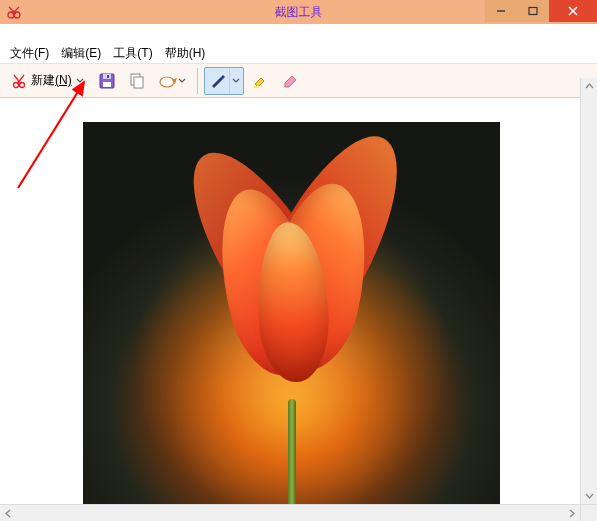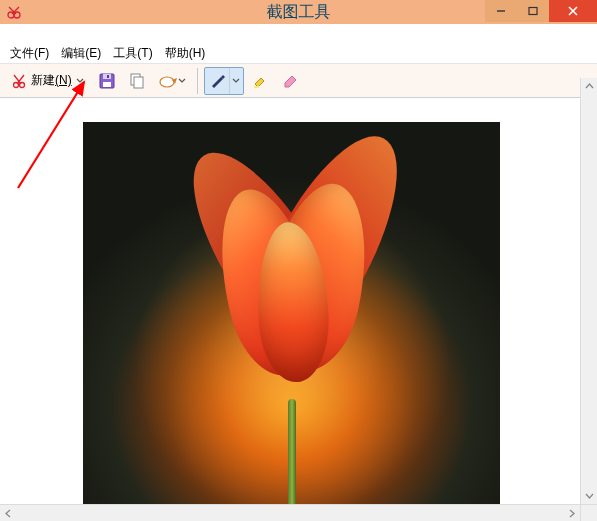--- a/index.html
+++ b/index.html
@@ -1,20 +1,20 @@
 <!DOCTYPE html>
 <html><head>
 <meta charset="utf-8">
 <style>
 * { margin: 0; padding: 0; box-sizing: border-box; }
 body { font-family: "Microsoft YaHei", "SimSun", sans-serif; font-size: 12px; background: #fff; width: 597px; height: 521px; overflow: hidden; position: relative; }
 
 .titlebar { height: 24px; background: #f4b183; display: flex; align-items: center; position: relative; }
 .titlebar-icon { width: 16px; height: 16px; margin-left: 6px; display: inline-flex; align-items: center; justify-content: center; }
-.titlebar-title { position: absolute; left: 50%; transform: translateX(-50%); color: #0c4a6e; font-size: 16px; }
+.titlebar-title { position: absolute; left: 50%; transform: translateX(-50%); color: #6d28d9; font-size: 12px; }
 .titlebar-controls { position: absolute; right: 0; top: 0; display: flex; height: 22px; }
 .titlebar-btn { width: 32px; height: 22px; display: flex; align-items: center; justify-content: center; cursor: default; }
 .titlebar-btn.minimize { background: #eaa873; }
 .titlebar-btn.maximize { background: #eaa873; }
 .titlebar-btn.close { background: #e2472e; width: 48px; }
 .titlebar-btn svg { display: block; }
 
 .menubar { height: 20px; background: #fff; display: flex; align-items: center; padding: 0 4px; border-bottom: 1px solid #e5e5e5; margin-top: 20px; }
 .menu-item { padding: 2px 6px; cursor: default; }
 

